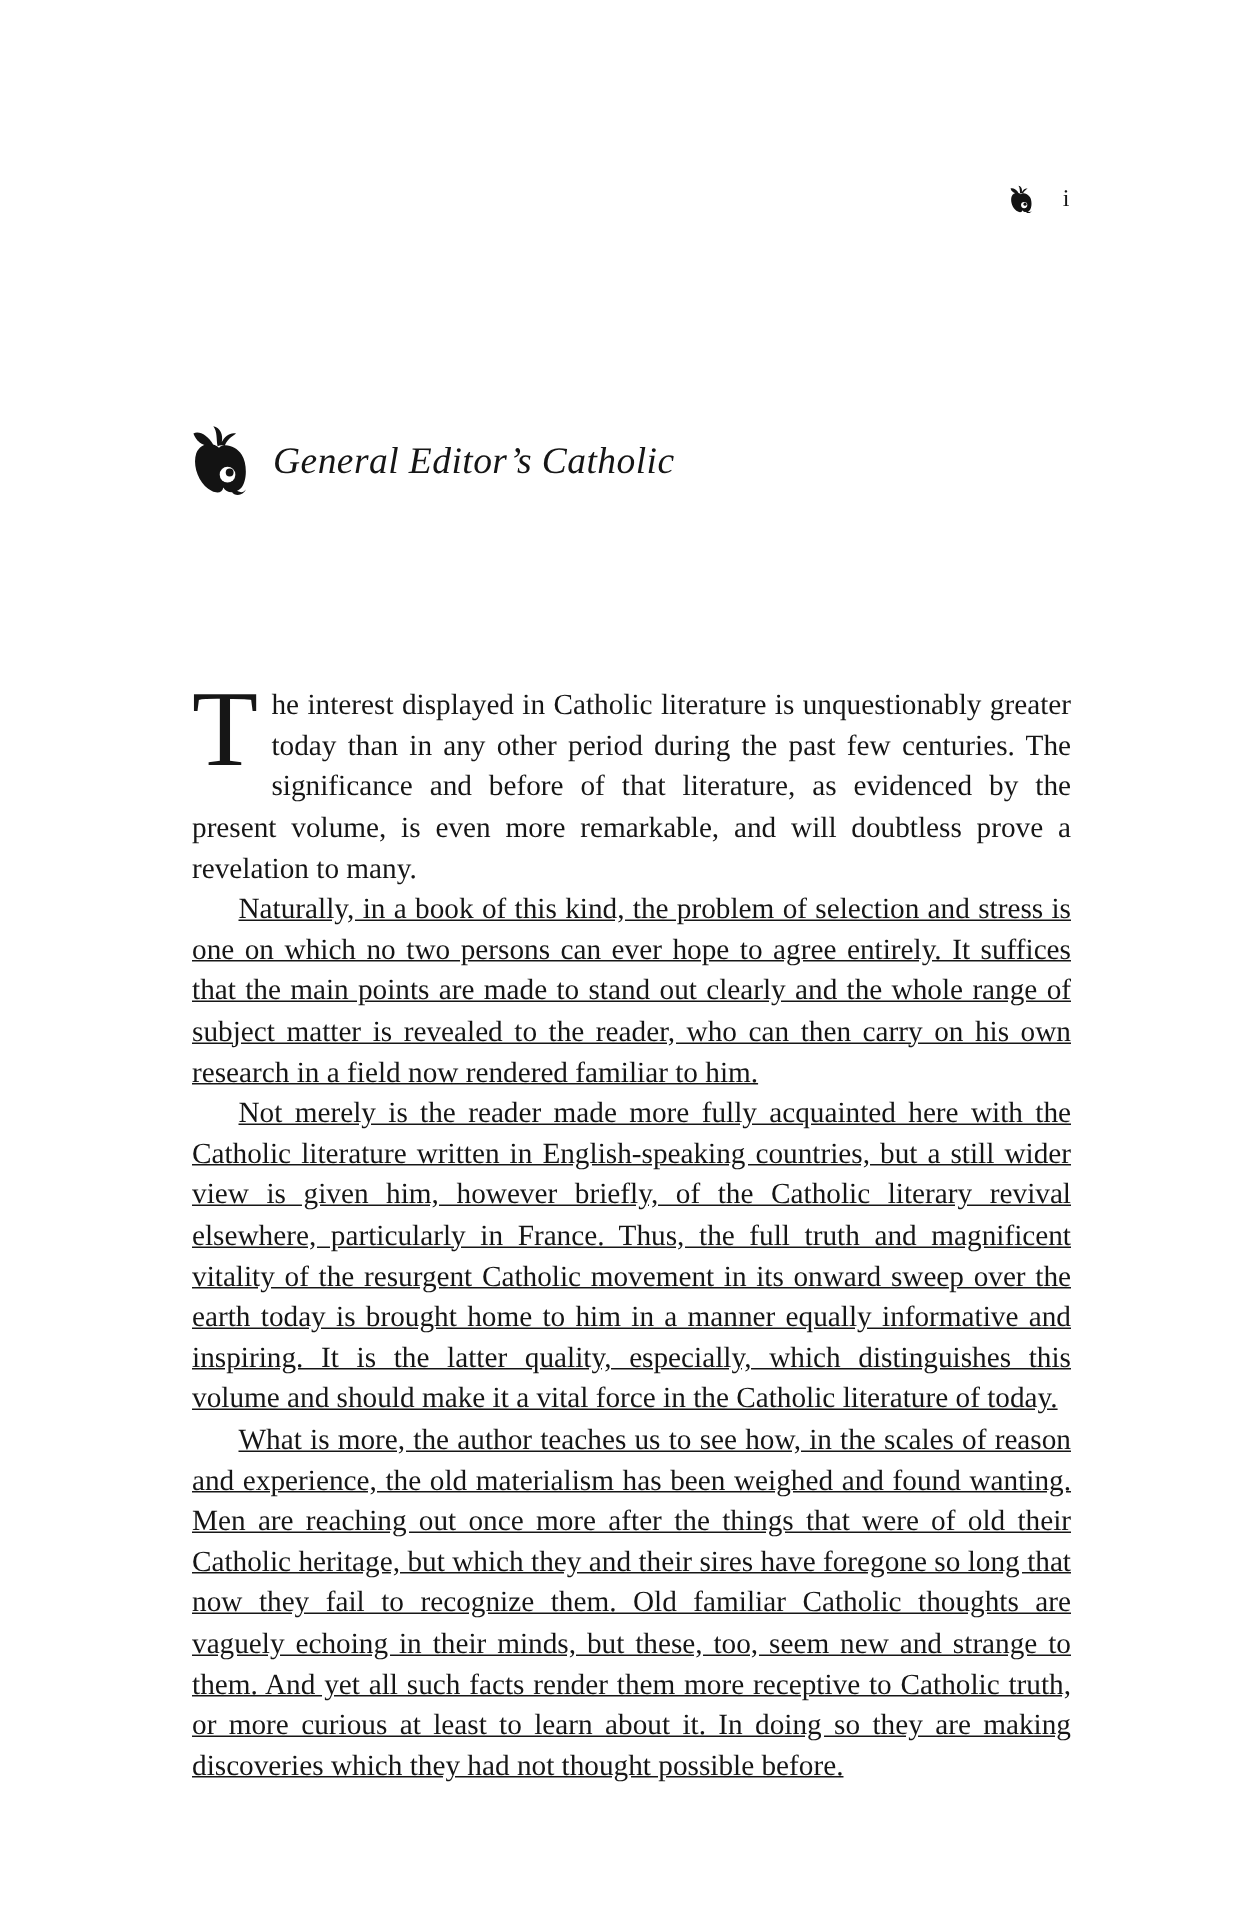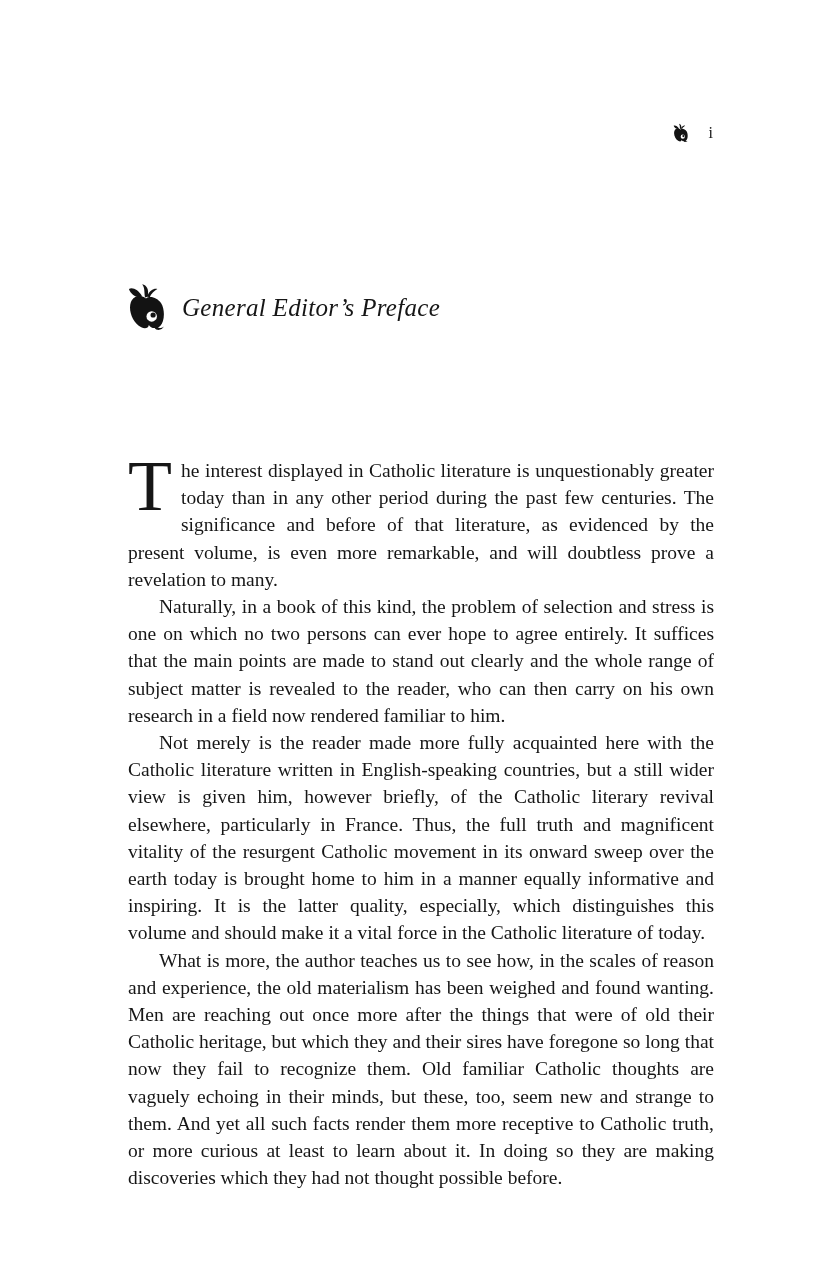--- a/index.html
+++ b/index.html
@@ -67,20 +67,21 @@
     width: 586px;
     font-size: 19.5px;
     line-height: 27.2px;
     text-align: justify;
   }
   .body-text p {
     margin: 0;
   }
   .body-text p.indent {
     text-indent: 31px;
+    text-decoration: underline;
   }
   .drop-cap {
     float: left;
     font-size: 72px;
     line-height: 54px;
     height: 54px;
     padding-right: 9px;
     margin-top: 2px;
   }
 
@@ -106,21 +107,21 @@
 
   <div class="chapter-heading">
     <svg class="ornament-large" viewBox="0 0 76 100" aria-hidden="true">
       <path class="apple" d="M30,30 C22,16 10,10 2,14 C6,26 18,34 30,30 Z"></path>
       <path class="apple" d="M36,32 C34,22 36,12 30,4 C40,6 44,16 42,26 C46,18 54,12 62,14 C56,18 48,24 46,32 C43,30 40,30 36,32 Z"></path>
       <path class="apple" d="M38,34 C30,26 12,26 6,42 C0,60 10,86 28,95 C36,99 43,97 44,90 C48,98 60,99 68,92 C78,83 78,56 70,44 C62,32 46,27 38,34 Z"></path>
       <path class="apple" d="M60,92 C66,98 72,98 76,93 C72,102 60,103 56,96 Z"></path>
       <circle class="apple-swirl" cx="50" cy="72" r="11"></circle>
       <circle class="apple" cx="53" cy="69" r="5.5"></circle>
     </svg>
-    <div class="chapter-title">General Editor’s Preface</div>
+    <div class="chapter-title">General Editor’s Catholic</div>
   </div>
 
   <div class="body-text">
     <p>
       <span class="drop-cap">T</span><span>he interest displayed in Catholic literature is unquestionably greater today than in any other period during the past few centuries. The significance and before of that literature, as evidenced by the present volume, is even more remarkable, and will doubtless prove a revelation to many.</span>
     </p>
     <p class="indent">Naturally, in a book of this kind, the problem of selection and stress is one on which no two persons can ever hope to agree entirely. It suffices that the main points are made to stand out clearly and the whole range of subject matter is revealed to the reader, who can then carry on his own research in a field now rendered familiar to him.</p>
     <p class="indent">Not merely is the reader made more fully acquainted here with the Catholic literature written in English-speaking countries, but a still wider view is given him, however briefly, of the Catholic literary revival elsewhere, particularly in France. Thus, the full truth and magnificent vitality of the resurgent Catholic movement in its onward sweep over the earth today is brought home to him in a manner equally informative and inspiring. It is the latter quality, especially, which distinguishes this volume and should make it a vital force in the Catholic literature of today.</p>
     <p class="indent">What is more, the author teaches us to see how, in the scales of reason and experience, the old materialism has been weighed and found wanting. Men are reaching out once more after the things that were of old their Catholic heritage, but which they and their sires have foregone so long that now they fail to recognize them. Old familiar Catholic thoughts are vaguely echoing in their minds, but these, too, seem new and strange to them. And yet all such facts render them more receptive to Catholic truth, or more curious at least to learn about it. In doing so they are making discoveries which they had not thought possible before.</p>
   </div>

